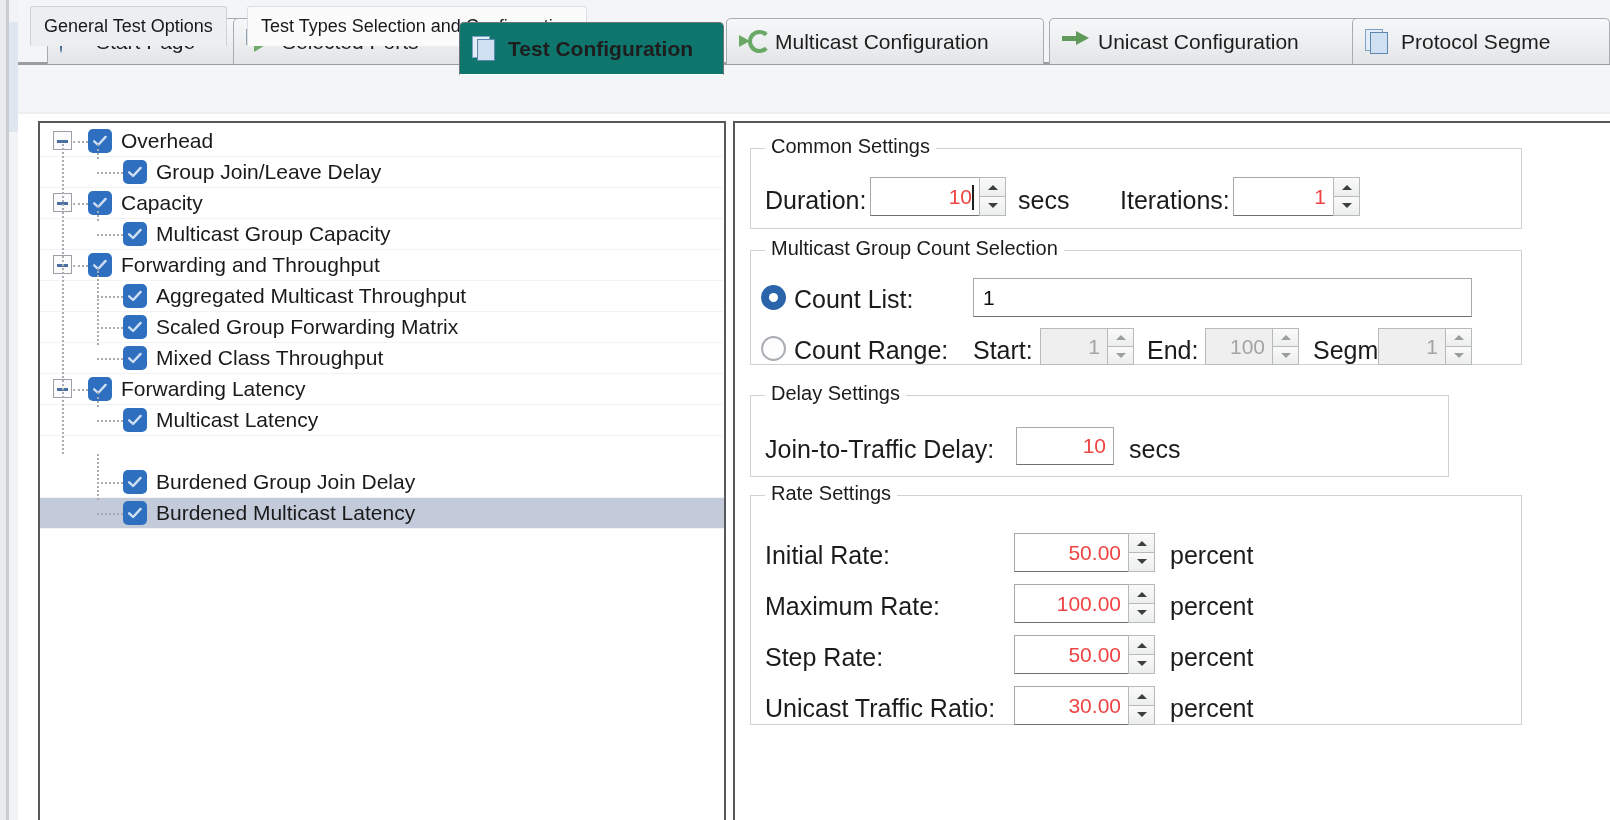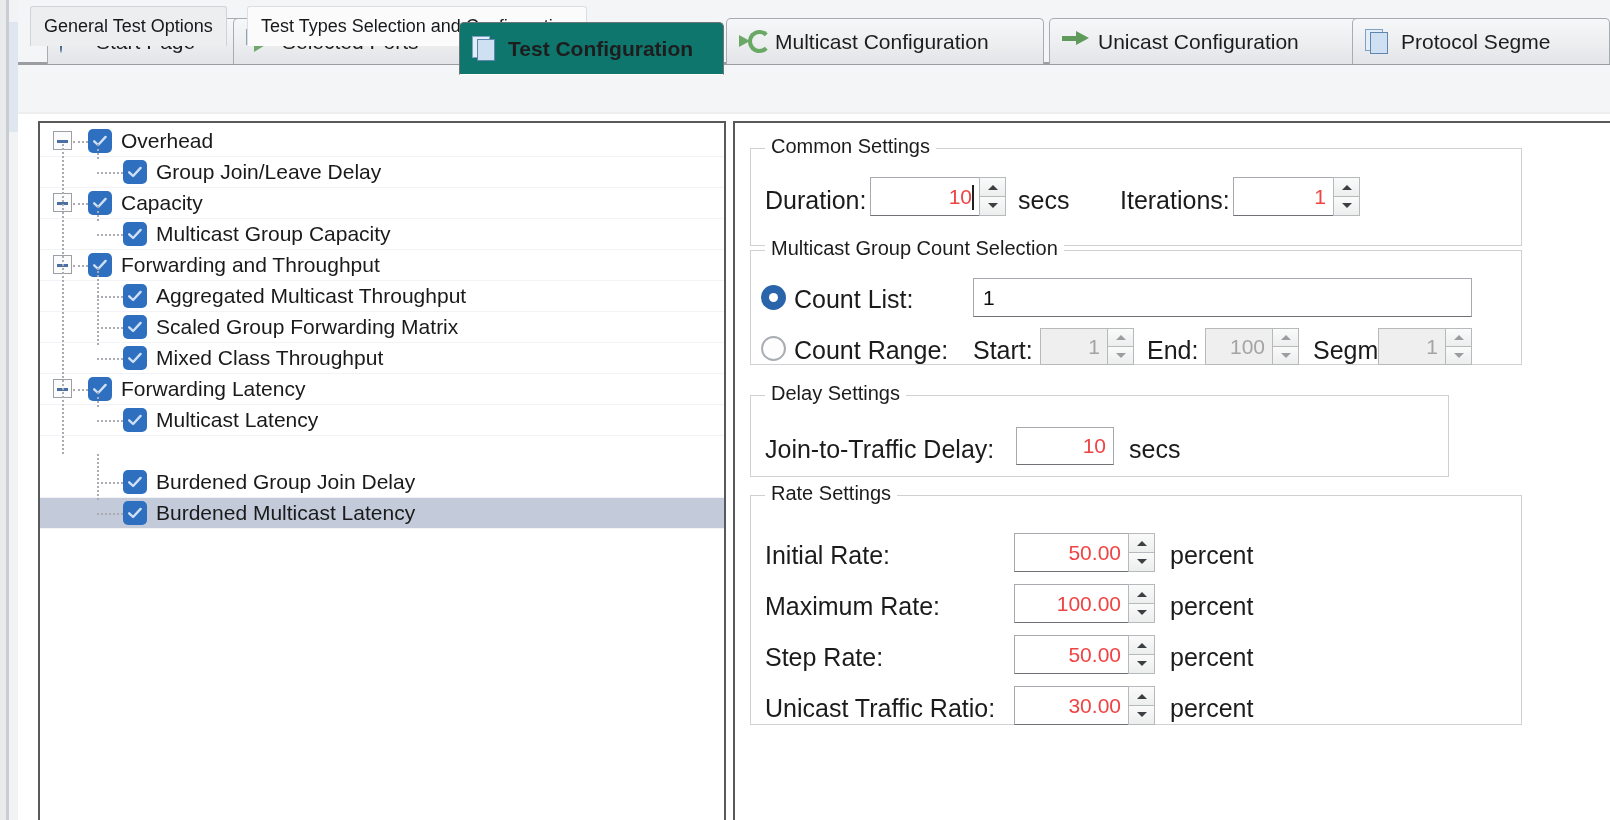--- a/index.html
+++ b/index.html
@@ -348,21 +348,21 @@
         <span class="dots-v" style="left: 57px; top: 21px; height: 15px;"></span>
         <span class="dots-v" style="left: 57px; top: 83px; height: 15px;"></span>
         <span class="dots-v" style="left: 57px; top: 145px; height: 77px;"></span>
         <span class="dots-v" style="left: 57px; top: 269px; height: 15px;"></span>
         <span class="dots-v" style="left: 57px; top: 331px; height: 46px;"></span>
       </div>
   </div>
 
   <div class="rightpanel">
 
-    <div class="gbox" style="left:15px; top:25px; width:772px; height:98px;">
+    <div class="gbox" style="left:15px; top:25px; width:772px; height:81px;">
       <div class="gtitle">Common Settings</div>
     </div>
     <div class="lbl" style="left:30px; top:63px;">Duration:</div>
     <div class="fld" style="left:135px; top:54px; width:136px; height:39px;">
       <div class="caret" style="left:101px; top:7px; height:25px;"></div>
       <span style="margin-right:26px;">10</span>
       <span class="spin">
         <span class="sb up">
             <i class="u"></i>
           </span>

